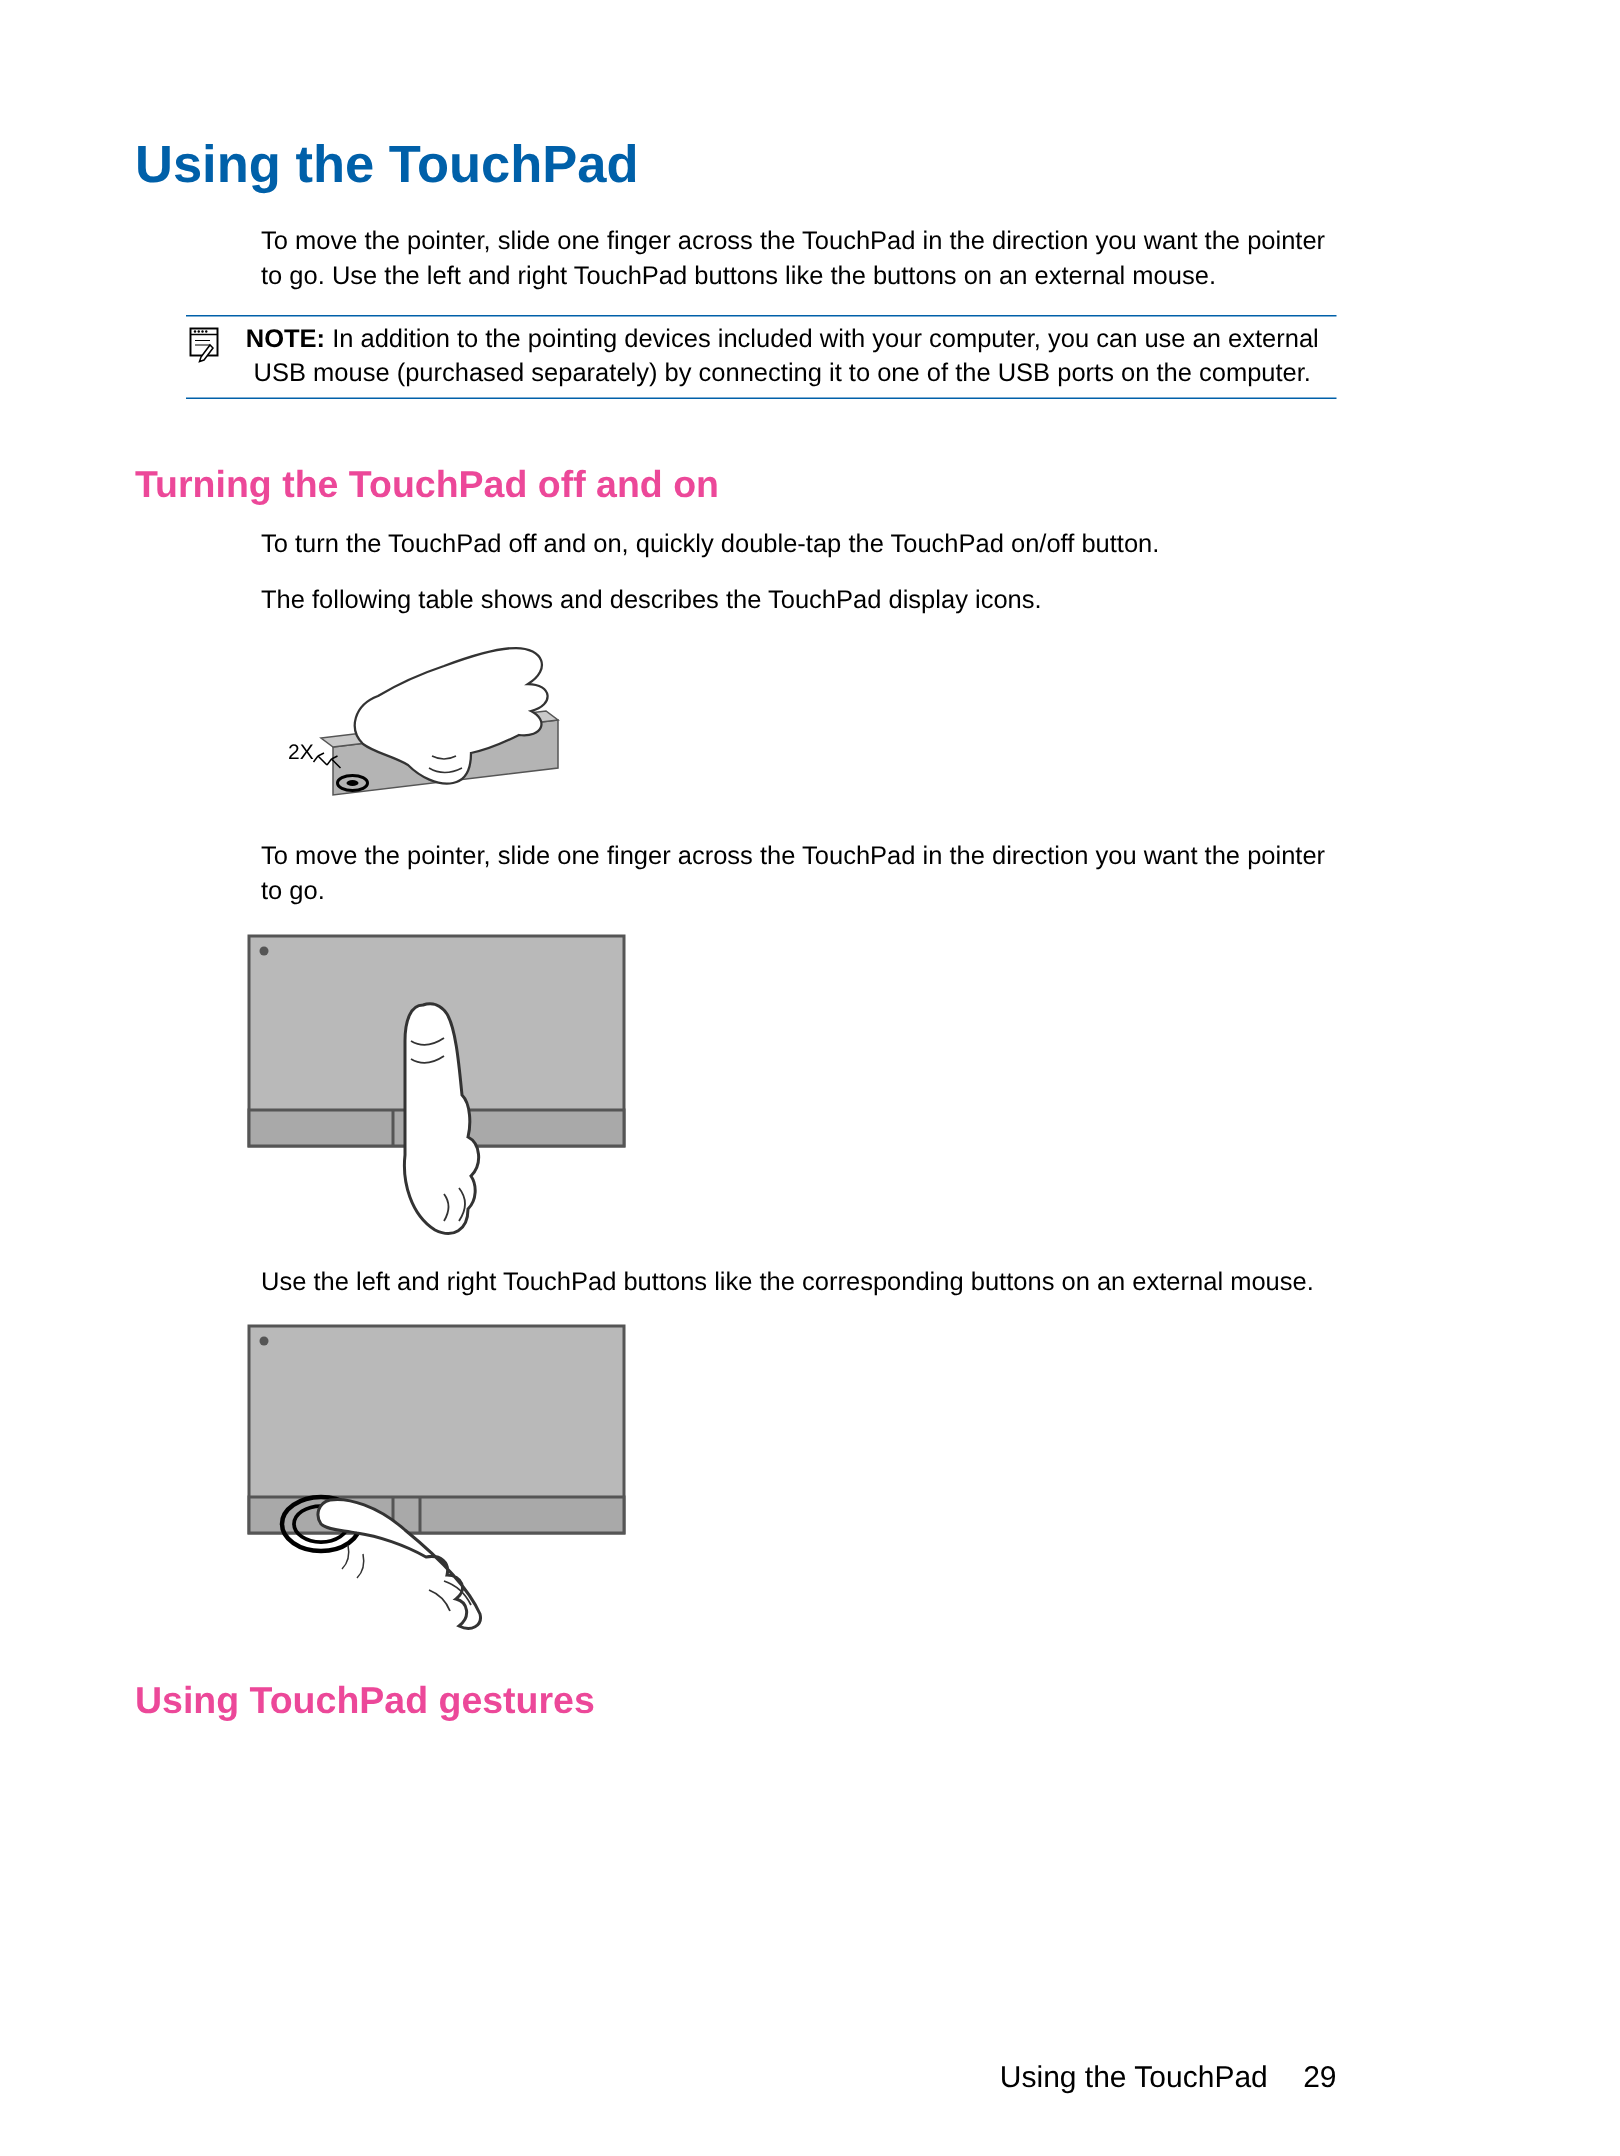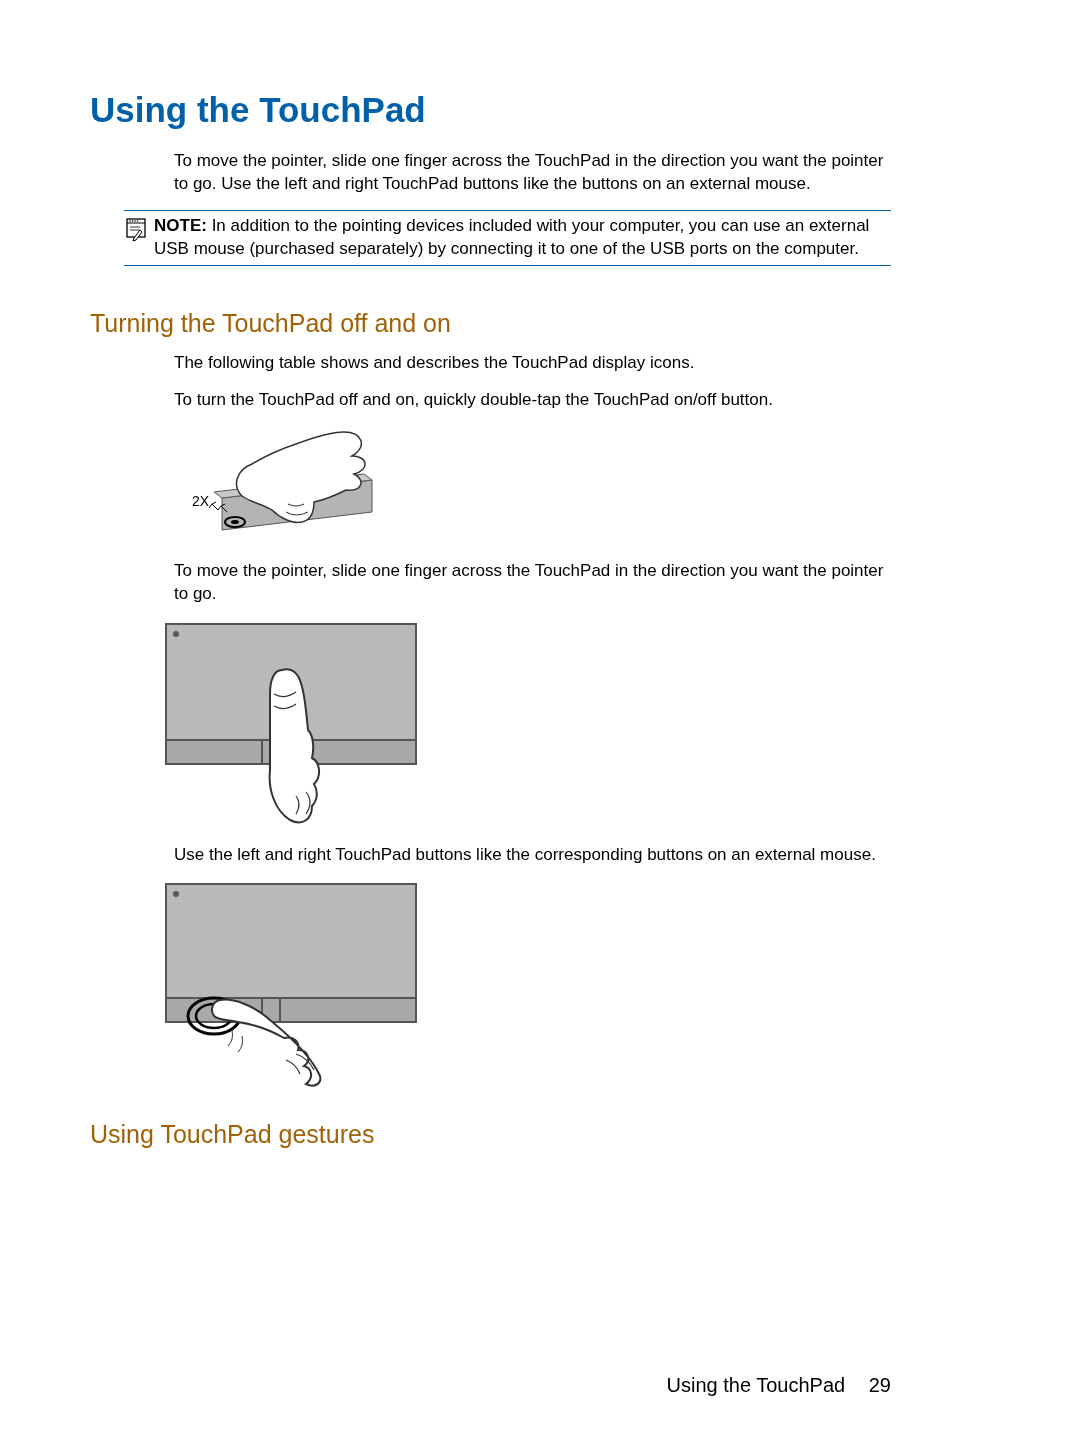--- a/index.html
+++ b/index.html
@@ -18,36 +18,37 @@
     position: relative;
   }
   .h1 {
     font-size: 35px;
     font-weight: bold;
     color: #0060a9;
     margin: 0 0 20px 0;
   }
   .h2 {
     font-size: 25px;
-    font-weight: normal;
-    color: #a16207;
+    font-weight: bold;
+    color: #ec4899;
     margin: 30px 0 14px 0;
   }
   .body-block {
     margin-left: 72px;
   }
   p.body {
     font-size: 17px;
     line-height: 1.35;
     margin: 0 0 14px 12px;
   }
   .noteblock {
     margin-left: 34px;
     margin-right: 0;
     margin-bottom: 43px;
+    text-align: center;
   }
   .noteflex {
     display: flex;
     align-items: flex-start;
     border-top: 1px solid #0060a9;
     border-bottom: 1px solid #0060a9;
     padding: 4px 2px 4px 0;
   }
   .noteflex svg {
     flex: 0 0 auto;
@@ -100,22 +101,22 @@
       </svg>
       <div class="note-text">
         <span class="note-label">NOTE:</span>
         <span>In addition to the pointing devices included with your computer, you can use an external USB mouse (purchased separately) by connecting it to one of the USB ports on the computer.</span>
       </div>
     </div>
   </div>
 
   <h2 class="h2">Turning the TouchPad off and on</h2>
   <div class="body-block">
+    <p class="body">To turn the TouchPad off and on, quickly double-tap the TouchPad on/off button.</p>
     <p class="body">The following table shows and describes the TouchPad display icons.</p>
-    <p class="body">To turn the TouchPad off and on, quickly double-tap the TouchPad on/off button.</p>
 
     <svg class="illus" width="230" height="120" viewBox="0 0 230 120">
 
       <polygon points="60,72 210,54 210,86 60,104" fill="#b4b4b4" stroke="#555" stroke-width="1"></polygon>
 
       <polygon points="60,72 210,54 202,48 52,66" fill="#c9c9c9" stroke="#555" stroke-width="1"></polygon>
 
       <ellipse cx="73" cy="96" rx="10" ry="5" fill="none" stroke="#000" stroke-width="2"></ellipse>
       <ellipse cx="73" cy="96" rx="4" ry="2" fill="#000"></ellipse>
 

